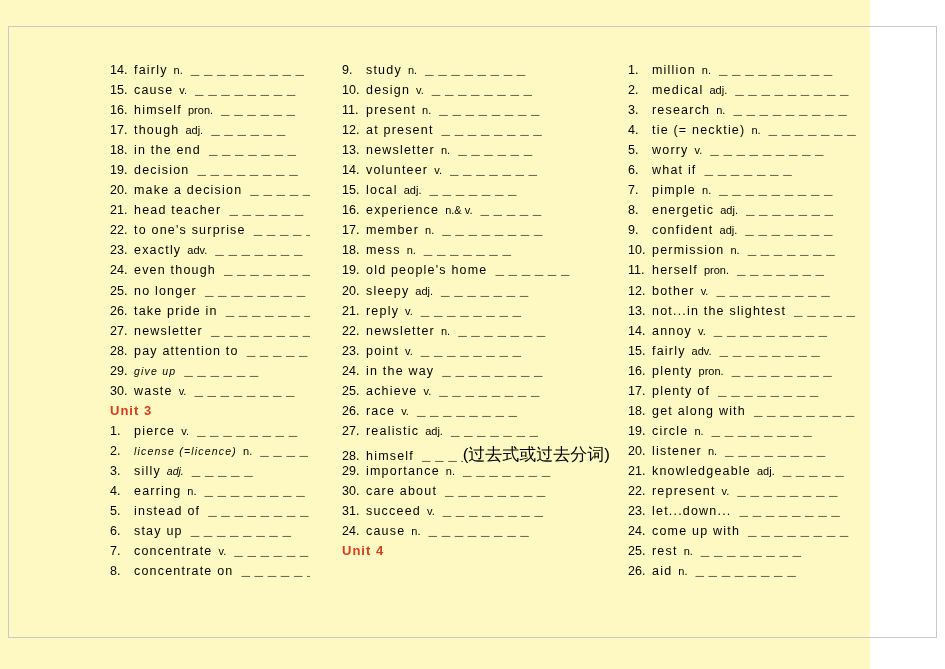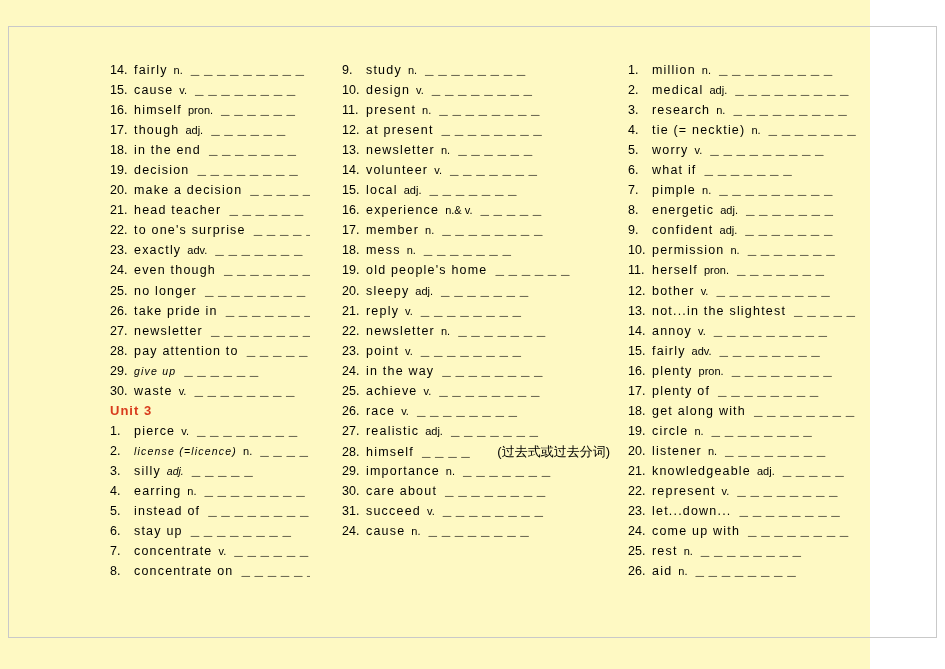--- a/index.html
+++ b/index.html
@@ -84,21 +84,21 @@
   .unit {
     color: #d83b1c;
     font-weight: bold;
     font-size: 13px;
     height: 20.05px;
     display: flex;
     align-items: flex-start;
   }
   .unit .unit-label { letter-spacing: 1px; }
   .cn {
-    font-size: 13px;
+    font-size: 17px;
   }
 </style>
 </head>
 <body>
 
 <div class="page">
   <div class="frame"></div>
   <div class="columns" id="columns-root">
       <div class="col col-1">
         <div class="entry">
@@ -375,20 +375,23 @@
           <span class="word sp">succeed</span>
           <span class="pos">v.</span>
           <span class="blanks">＿＿＿＿＿＿＿＿</span>
         </div>
         <div class="entry">
           <span class="num">24.</span>
           <span class="word sp">cause</span>
           <span class="pos">n.</span>
           <span class="blanks">＿＿＿＿＿＿＿＿</span>
         </div>
+        <div class="unit">
+          <span class="unit-label">Unit 4</span>
+        </div>
       </div>
       <div class="col col-3">
         <div class="entry">
           <span class="num">1.</span>
           <span class="word sp">million</span>
           <span class="pos">n.</span>
           <span class="blanks">＿＿＿＿＿＿＿＿＿</span>
         </div>
         <div class="entry">
           <span class="num">2.</span>

